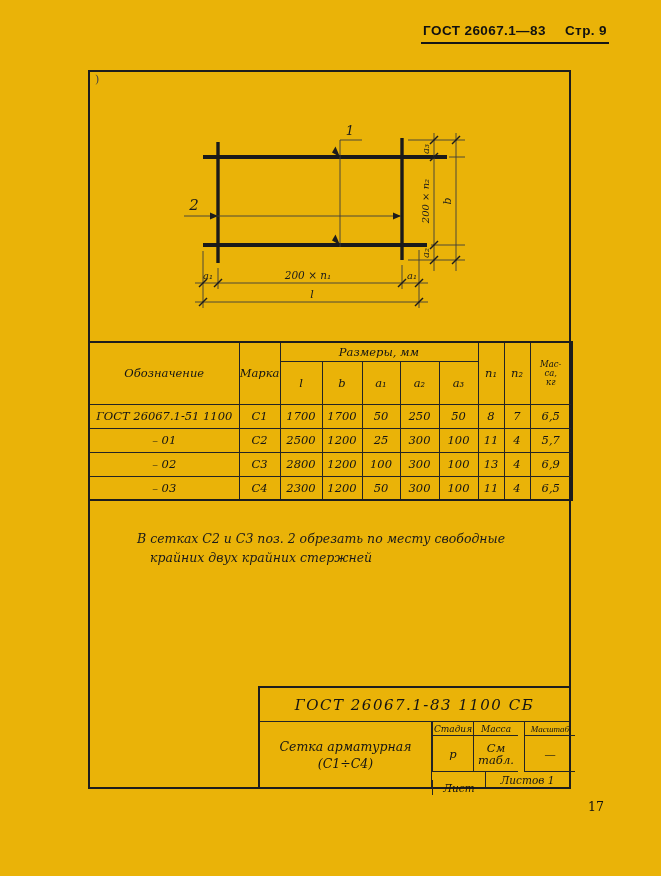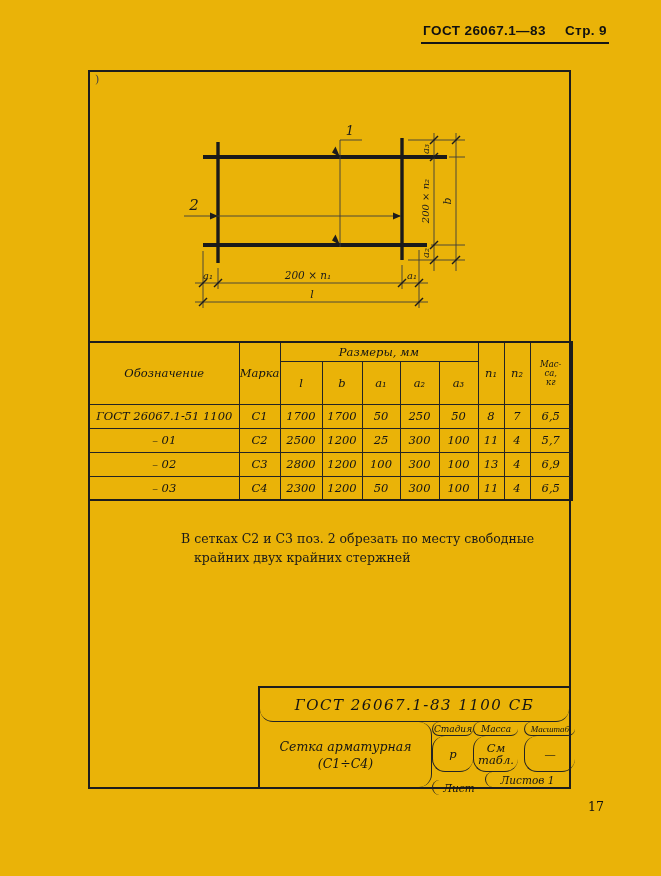--- a/index.html
+++ b/index.html
@@ -34,28 +34,28 @@
   .spec th,.spec td{border:1px solid #242424; padding:0; text-align:center;
         font-weight:normal; overflow:hidden; white-space:nowrap;}
   .spec{border:2px solid #1d1d1d;}
   .spec thead tr.r1{height:19px;}
   .spec thead tr.r2{height:43px;}
   .spec tbody tr{height:24px;}
   .mass-th{font-size:8.5px; line-height:9px;}
   .desig-first{text-align:left; padding-left:12px;}
   .desig-dash{text-align:right; padding-right:16px;}
   
-  .note{position:absolute; left:137px; top:529px; font-size:12.5px;
-        line-height:19px; color:#1a1a1a; white-space:nowrap;margin-left:44px;}
+  .note{position:absolute; left:137px; top:529px; font-style:italic; font-size:12.5px;
+        line-height:19px; color:#1a1a1a; white-space:nowrap;}
   .note .l2{margin-left:13px;}
   
   .tb{position:absolute; left:258px; top:686px; width:313px; height:103px;
       border:2px solid #1d1d1d; box-sizing:border-box; font-style:italic; color:#141414;}
   .tb .cell{position:absolute; box-sizing:border-box; display:flex;
-      align-items:center; justify-content:center; text-align:center;border-radius:13px;}
+      align-items:center; justify-content:center; text-align:center;}
   .tb-doc{left:0; top:0; width:309px; height:34px; border-bottom:1.6px solid #242424;
       font-size:15px; letter-spacing:1.5px; white-space:nowrap;}
   .tb-name{left:0; top:34px; width:172px; height:65px; border-right:1.4px solid #242424;
       flex-direction:column; font-size:12.5px; line-height:17px;}
   .tb-lbl{top:34px; height:14px; font-size:9px; border-bottom:1.2px solid #242424;
       border-left:1.2px solid #242424;}
   .tb-val{top:48px; height:36px; font-size:11.5px; border-bottom:1.2px solid #242424;
       border-left:1.2px solid #242424; flex-direction:column; line-height:12px;}
   .tb-bot{top:84px; height:15px; font-size:10.5px; border-left:1.2px solid #242424;}
   .c1{left:172px; width:41px;} .c2{left:213px; width:45px;} .c3{left:264px; width:51px;font-family:Liberation Serif, serif;}

